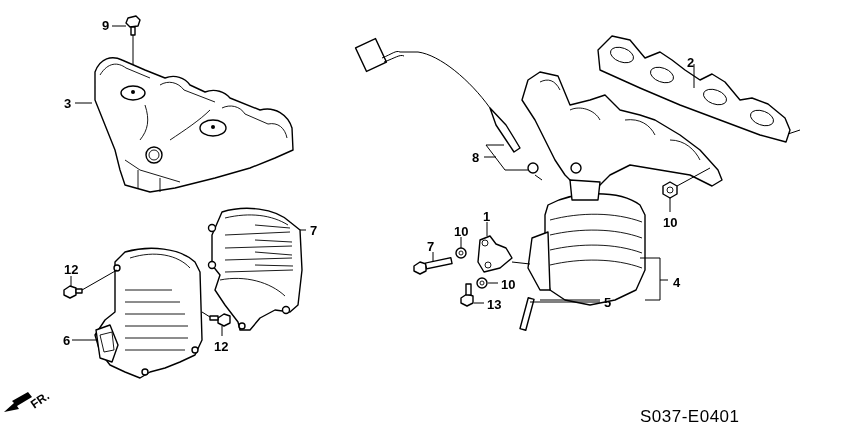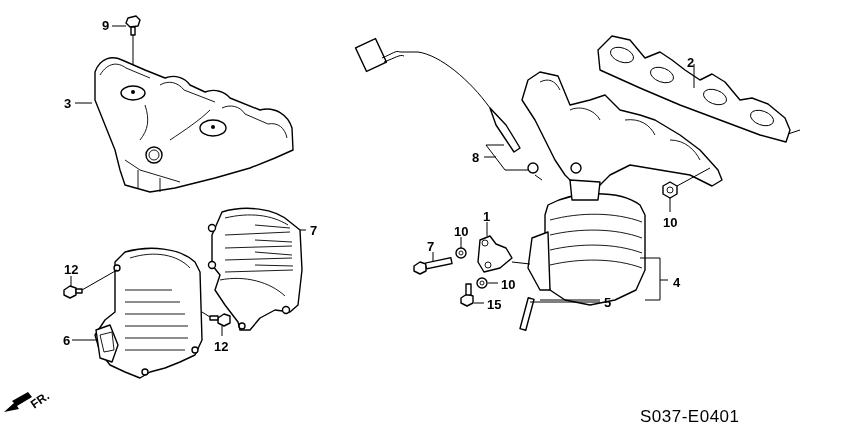--- a/index.html
+++ b/index.html
@@ -173,17 +173,17 @@
 <span class="callout" style="left:604px;top:296px">5</span>
 <span class="callout" style="left:63px;top:334px">6</span>
 <span class="callout" style="left:310px;top:224px">7</span>
 <span class="callout" style="left:472px;top:151px">8</span>
 <span class="callout" style="left:102px;top:19px">9</span>
 <span class="callout" style="left:454px;top:225px">10</span>
 <span class="callout" style="left:501px;top:278px">10</span>
 <span class="callout" style="left:663px;top:216px">10</span>
 <span class="callout" style="left:64px;top:263px">12</span>
 <span class="callout" style="left:214px;top:340px">12</span>
-<span class="callout" style="left:487px;top:298px">15</span>
+<span class="callout" style="left:487px;top:298px">13</span>
 <span class="callout" style="left:427px;top:240px">7</span>
 
 <span class="fr" style="left:28px;top:400px">FR.</span>
 <span class="code" style="left:640px;top:407px">S037-E0401</span>
 
 </body></html>

